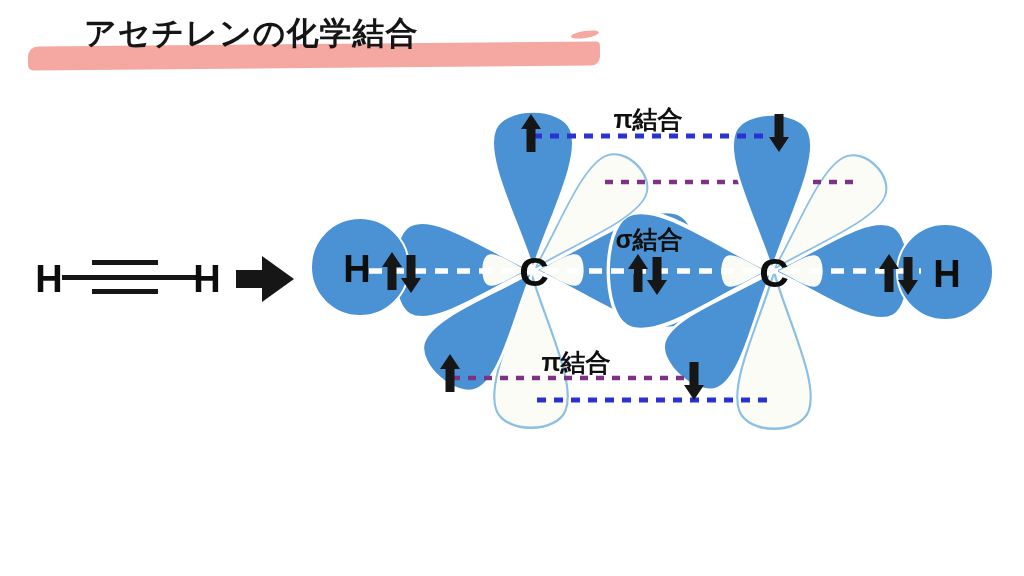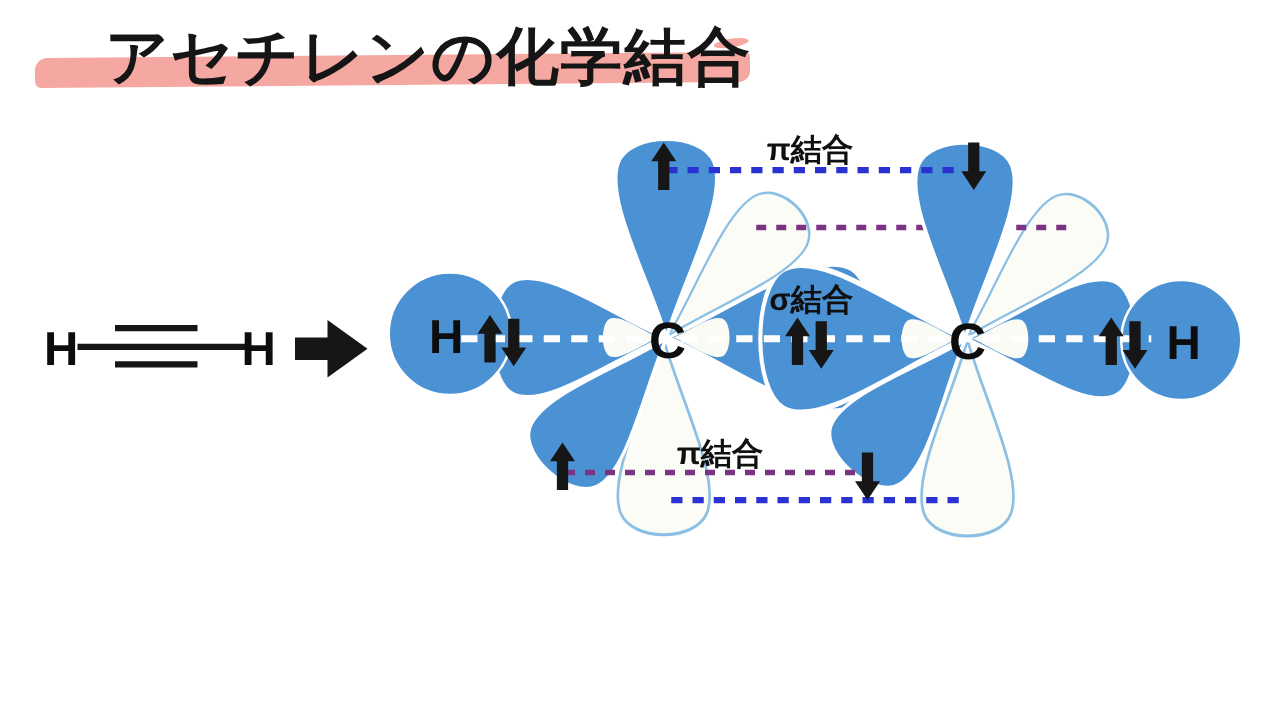--- a/index.html
+++ b/index.html
@@ -2,21 +2,21 @@
 <html><head>
 <meta charset="utf-8">
 <style>
   html,body{margin:0;padding:0;background:#ffffff;}
   .canvas{position:relative;width:1024px;height:576px;background:#ffffff;overflow:hidden;
           font-family:"Liberation Sans","DejaVu Sans",sans-serif;}
   .title-highlight{position:absolute;left:28px;top:44px;width:572px;height:24px;
           background:#f5a8a1;border-radius:10px 4px 9px 5px;transform:rotate(-0.5deg);z-index:1;}
   .title-accent{position:absolute;left:571px;top:31px;width:28px;height:7px;
           background:#f5a8a1;border-radius:50%;transform:rotate(-9deg);z-index:1;}
-  .page-title{position:absolute;left:84px;top:12px;z-index:2;font-size:50px;font-weight:700;
+  .page-title{position:absolute;left:84px;top:12px;z-index:2;font-size:32px;font-weight:700;
           letter-spacing:1px;color:#151515;white-space:nowrap;}
   svg.diagram{position:absolute;left:0;top:0;z-index:3;}
   .pb{stroke:#ffffff;stroke-width:2;}
   .pw{stroke:#8bbfe3;stroke-width:1.6;}
   .pk{stroke:none;}
   .dash{fill:none;}
   .ink{fill:#161616;stroke:none;}
   .glyph{font-weight:700;fill:#0d0d0d;}
   .atom{font-size:41px;}
   .hatom{font-size:38px;}

